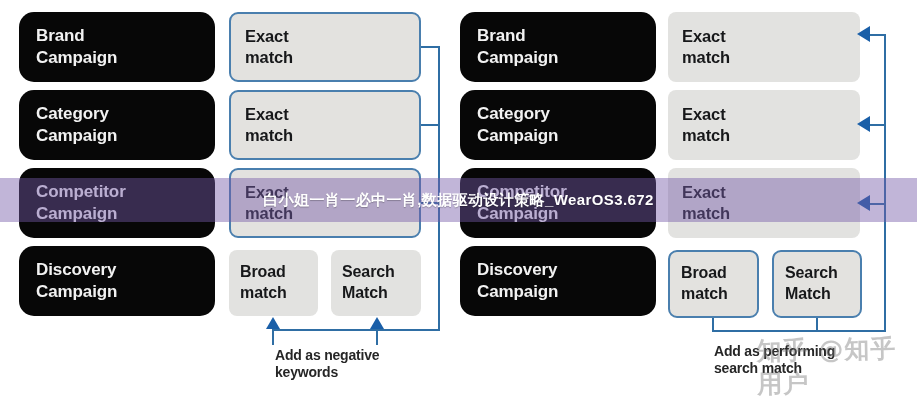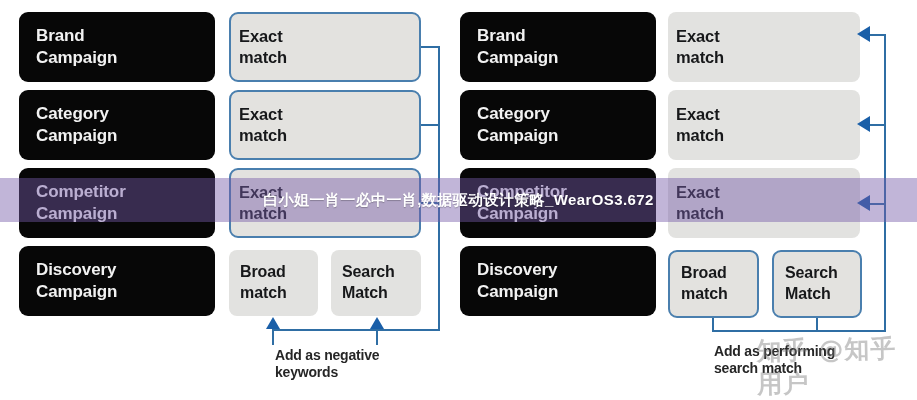--- a/index.html
+++ b/index.html
@@ -18,39 +18,39 @@
     overflow: hidden;
   }
 
   
   .box {
     position: absolute;
     box-sizing: border-box;
     display: flex;
     flex-direction: column;
     justify-content: center;
-    border-radius: 9px;
+    border-radius: 15px;
     white-space: pre-line;
   }
   .box-dark {
     background: #070707;
     color: #f2f2f2;
     font-size: 17px;
     font-weight: 700;
     line-height: 1.28;
     padding-left: 17px;
     letter-spacing: -0.1px;
   }
   .box-match {
     background: #e2e2e0;
     color: #17181a;
     font-size: 16.5px;
     font-weight: 700;
     line-height: 1.3;
-    padding-left: 8px;
+    padding-left: 14px;
     letter-spacing: -0.1px;
     border-radius: 8px;
   }
   .box-match.outlined {
     border: 2px solid #4a7fae;
     background: #e3e2df;
     border-radius: 9px;
   }
   .box-small {
     font-size: 16px;

